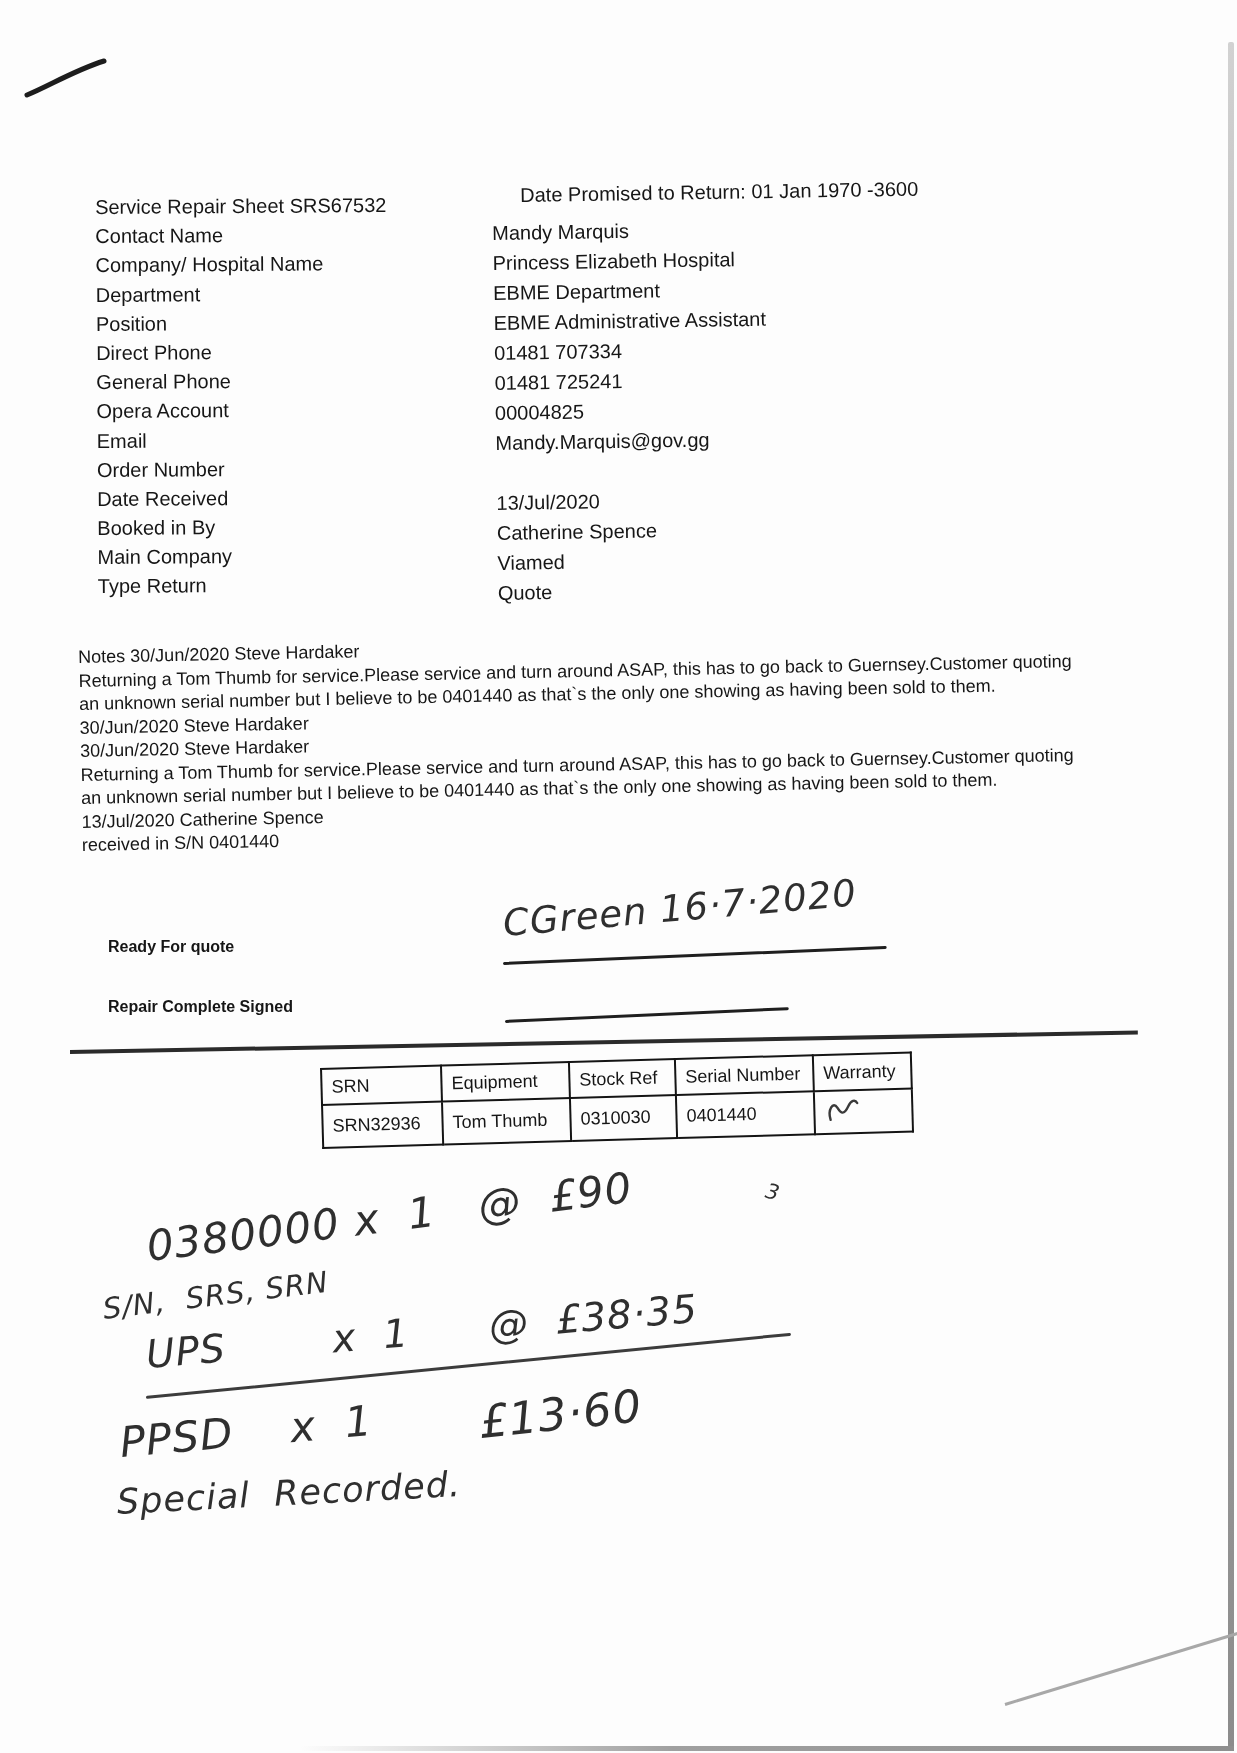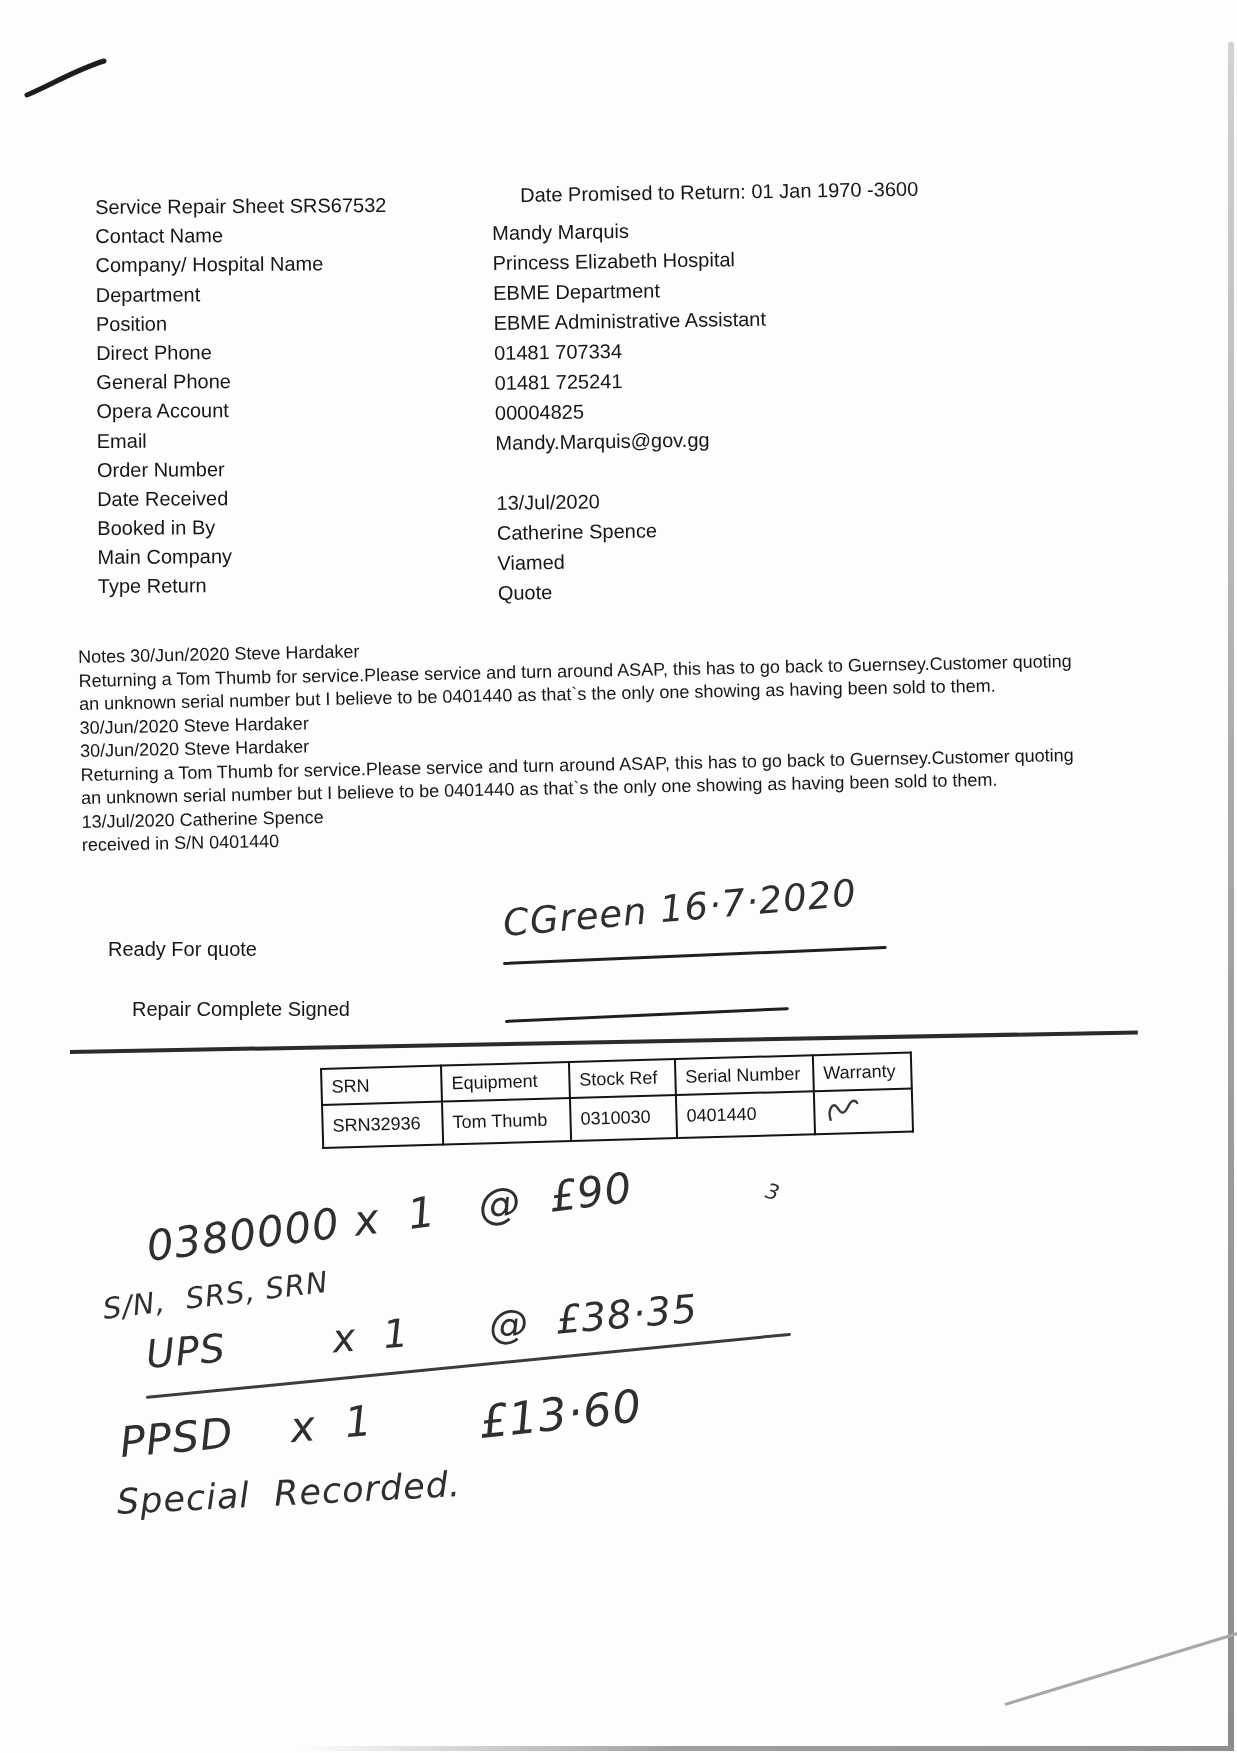--- a/index.html
+++ b/index.html
@@ -9,21 +9,21 @@
     font-family:"Liberation Sans", sans-serif;
     color:#161616;
   }
   
   .labels{position:absolute;left:95px;top:196px;transform:rotate(-0.4deg);transform-origin:left top;}
   .labels div{height:29.2px;font-size:20px;white-space:nowrap;}
   .values{position:absolute;left:492px;top:222px;transform:rotate(-0.9deg);transform-origin:left top;}
   .values div{height:30px;font-size:20px;white-space:nowrap;}
   .date-promised{position:absolute;left:520px;top:184px;font-size:20px;white-space:nowrap;transform:rotate(-0.9deg);transform-origin:left top;}
   .notes{position:absolute;left:78px;top:646px;width:995px;font-size:18px;line-height:23.5px;transform:rotate(-1.15deg);transform-origin:left top;}
-  .plain-label{position:absolute;font-size:20px;white-space:nowrap;}
+  .plain-label{position:absolute;font-size:16px;white-space:nowrap;font-weight:bold;}
   
   .sig-line{position:absolute;height:2.6px;background:#1f1f1f;transform-origin:left center;border-radius:2px;}
   .big-rule{position:absolute;left:70px;top:1050px;width:1068px;height:3.5px;background:#2b2b2b;transform:rotate(-1.05deg);transform-origin:left center;}
   
   .eq-table{position:absolute;left:320px;top:1068px;transform:rotate(-1.6deg);transform-origin:left top;border-collapse:collapse;font-size:18px;background:#fdfdfd;}
   .eq-table th,.eq-table td{border:2.5px solid #141414;text-align:left;padding:4px 9px;white-space:nowrap;font-weight:normal;}
   .eq-table th{height:26px;}
   .eq-table td{height:28px;}
   .col-srn{min-width:100px;} .col-eq{min-width:108px;} .col-stock{min-width:86px;} .col-serial{min-width:118px;} .col-warr{min-width:78px;}
   
@@ -91,21 +91,21 @@
     <div>30/Jun/2020 Steve Hardaker</div>
     <div>Returning a Tom Thumb for service.Please service and turn around ASAP, this has to go back to Guernsey.Customer quoting an unknown serial number but I believe to be 0401440 as that`s the only one showing as having been sold to them.</div>
     <div>13/Jul/2020 Catherine Spence</div>
     <div>received in S/N 0401440</div>
   </div>
 
   <div class="plain-label" style="left:108px;top:938px;">Ready For quote</div>
   <div class="hw" style="left:505px;top:902px;font-size:37px;transform:rotate(-5deg);">CGreen 16·7·2020</div>
   <div class="sig-line" style="left:503px;top:962px;width:384px;transform:rotate(-2.4deg);"></div>
 
-  <div class="plain-label" style="left:108px;top:998px;margin-left:24px;">Repair Complete Signed</div>
+  <div class="plain-label" style="left:108px;top:998px;">Repair Complete Signed</div>
   <div class="sig-line" style="left:505px;top:1020px;width:284px;transform:rotate(-2.6deg);"></div>
 
   <div class="big-rule"></div>
 
   <table class="eq-table">
     <tbody>
         <tr>
       <th class="col-srn">SRN</th>
       <th class="col-eq">Equipment</th>
       <th class="col-stock">Stock Ref</th>

